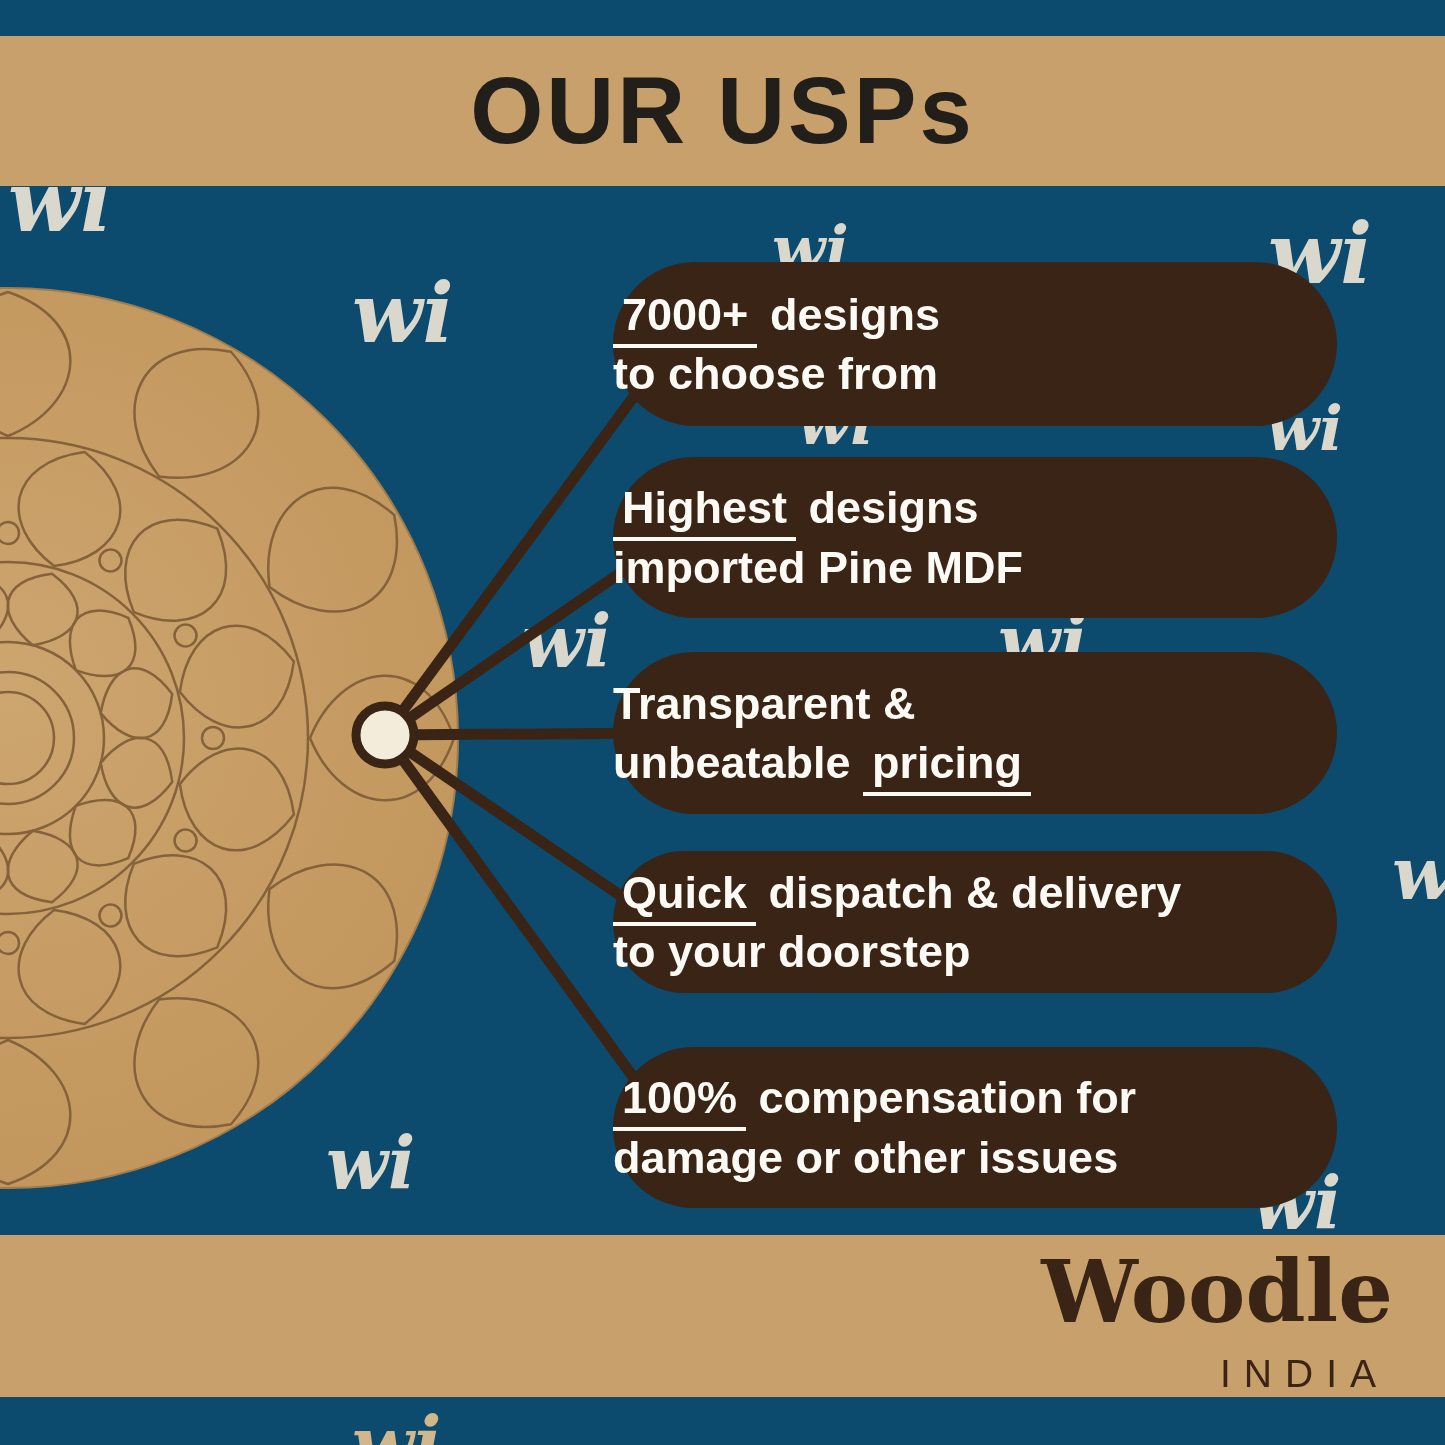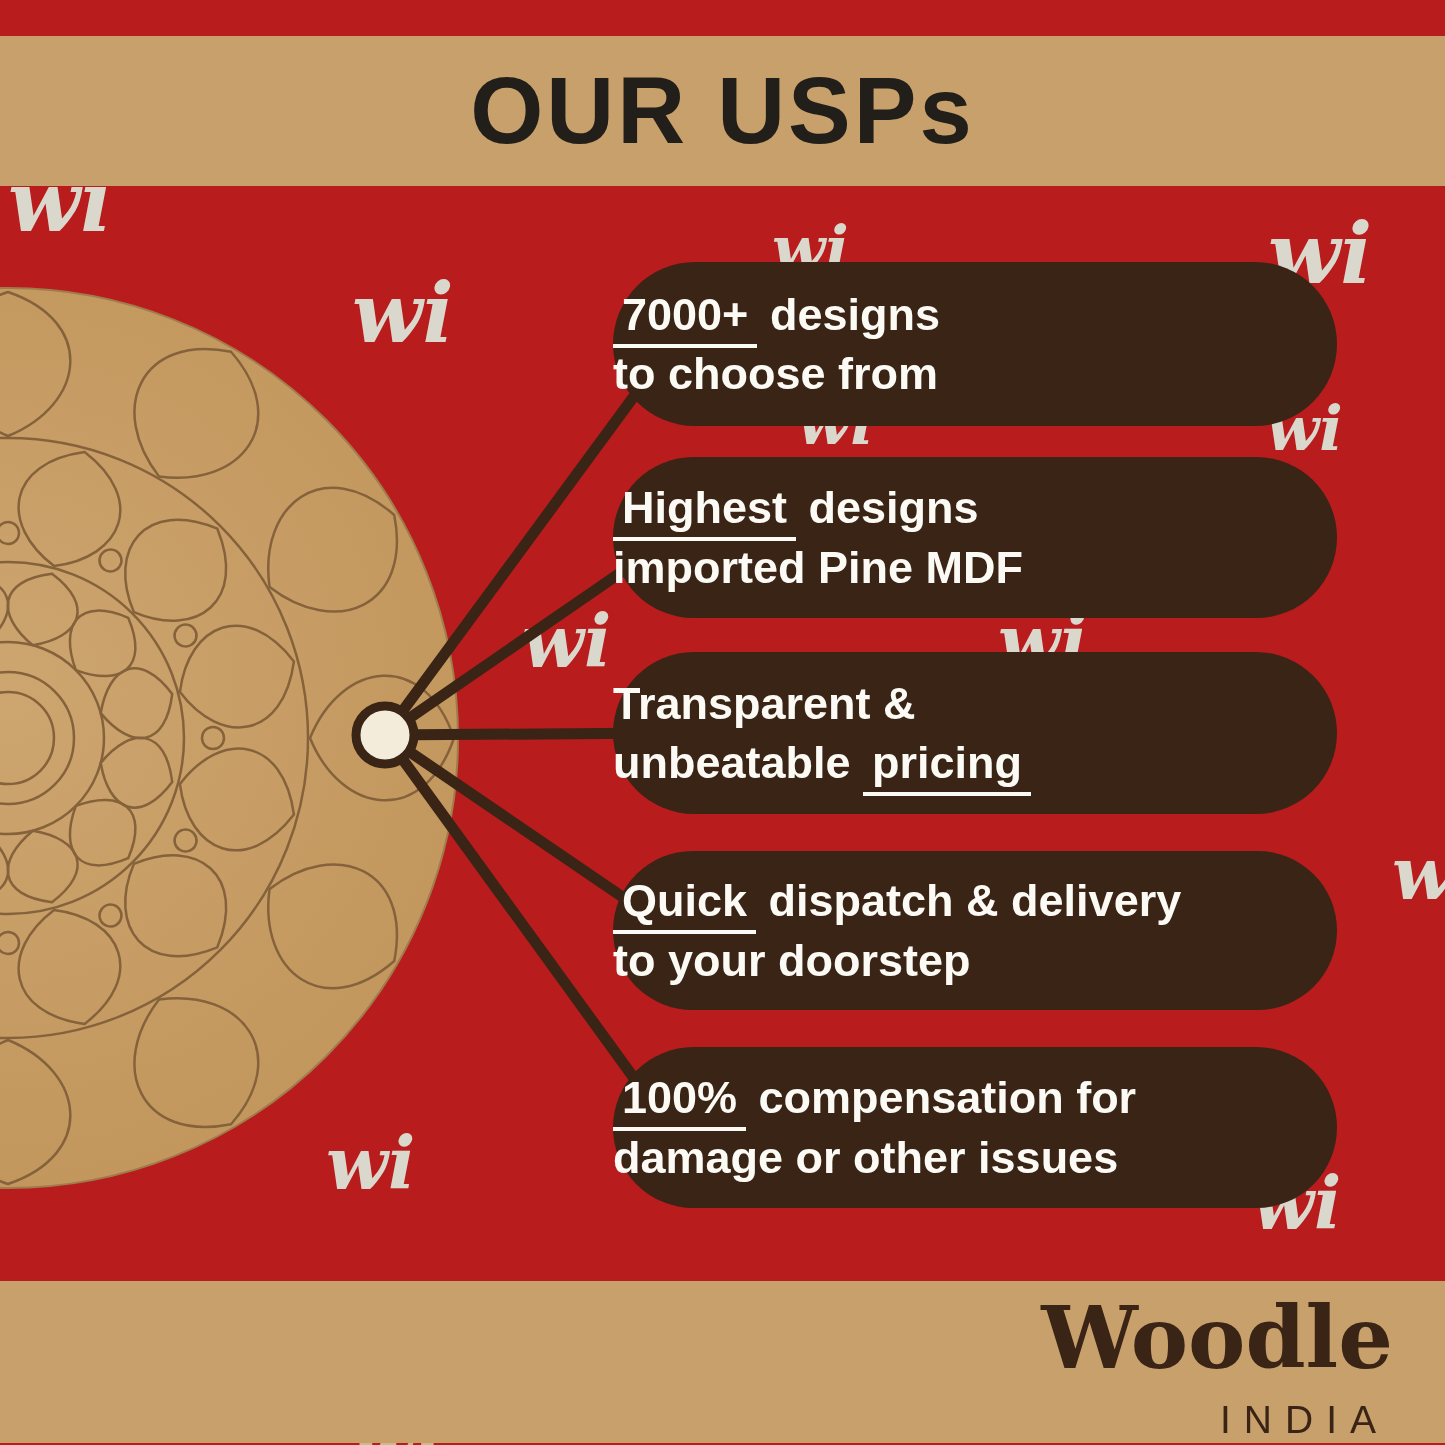--- a/index.html
+++ b/index.html
@@ -1,22 +1,22 @@
 <!DOCTYPE html>
 <html><head>
 <meta charset="utf-8">
 <style>
   html,body{margin:0;padding:0;}
   body{width:1445px;height:1445px;font-family:"Liberation Sans",sans-serif;background:#ffffff;}
-  .canvas{position:relative;width:1445px;height:1445px;background:#b91c1c;overflow:hidden;}
+  .canvas{position:relative;width:1445px;height:1445px;background:#0c4a6e;overflow:hidden;}
 
   
   .banner{position:absolute;left:0;width:100%;background:#C7A06B;z-index:5;}
   .banner.top{top:36px;height:150px;display:flex;align-items:center;justify-content:center;}
-  .banner.bottom{top:1281px;height:162px;text-decoration:underline;}
+  .banner.bottom{top:1235px;height:162px;text-decoration:underline;}
   .title{font-size:94px;font-weight:800;letter-spacing:3px;color:#221E1A;}
 
   
   .wm{position:absolute;font-family:"DejaVu Serif",serif;font-style:italic;font-weight:bold;
       color:#DAD8CD;z-index:1;user-select:none;line-height:1;}
 
   
   svg.board{position:absolute;left:-452px;top:278px;z-index:2;}
   svg.links{position:absolute;left:0;top:0;z-index:3;}
   .engrave{fill:none;stroke:#85623B;stroke-width:2.5;}
@@ -24,21 +24,21 @@
   
   .pill{position:absolute;left:613px;width:724px;background:#3A2416;border-radius:95px;z-index:4;
         display:flex;flex-direction:column;align-items:flex-start;justify-content:center;
         color:#FCFAF4;font-weight:700;font-size:45px;line-height:1.32;text-align:center;}
   .pill .line{white-space:nowrap;}
   .u{border-bottom:4px solid #FCFAF4;padding:0 9px 4px;}
   .u:empty{display:none;padding:0;border:none;}
   #pill-1{top:262px;height:164px}
   #pill-2{top:457px;height:161px}
   #pill-3{top:652px;height:162px}
-  #pill-4{top:851px;height:159px}
+  #pill-4{top:851px;height:142px}
   #pill-5{top:1047px;height:161px}
 
   
   .logo{position:absolute;right:52px;top:12px;text-align:right;color:#3A2416;z-index:6;}
   .logo-name{font-family:"DejaVu Serif",serif;font-weight:bold;font-size:86px;line-height:1.05;}
   .logo-country{font-size:39px;letter-spacing:13px;margin-top:15px;margin-right:4px;font-weight:400;}
 </style>
 </head>
 <body>
 

